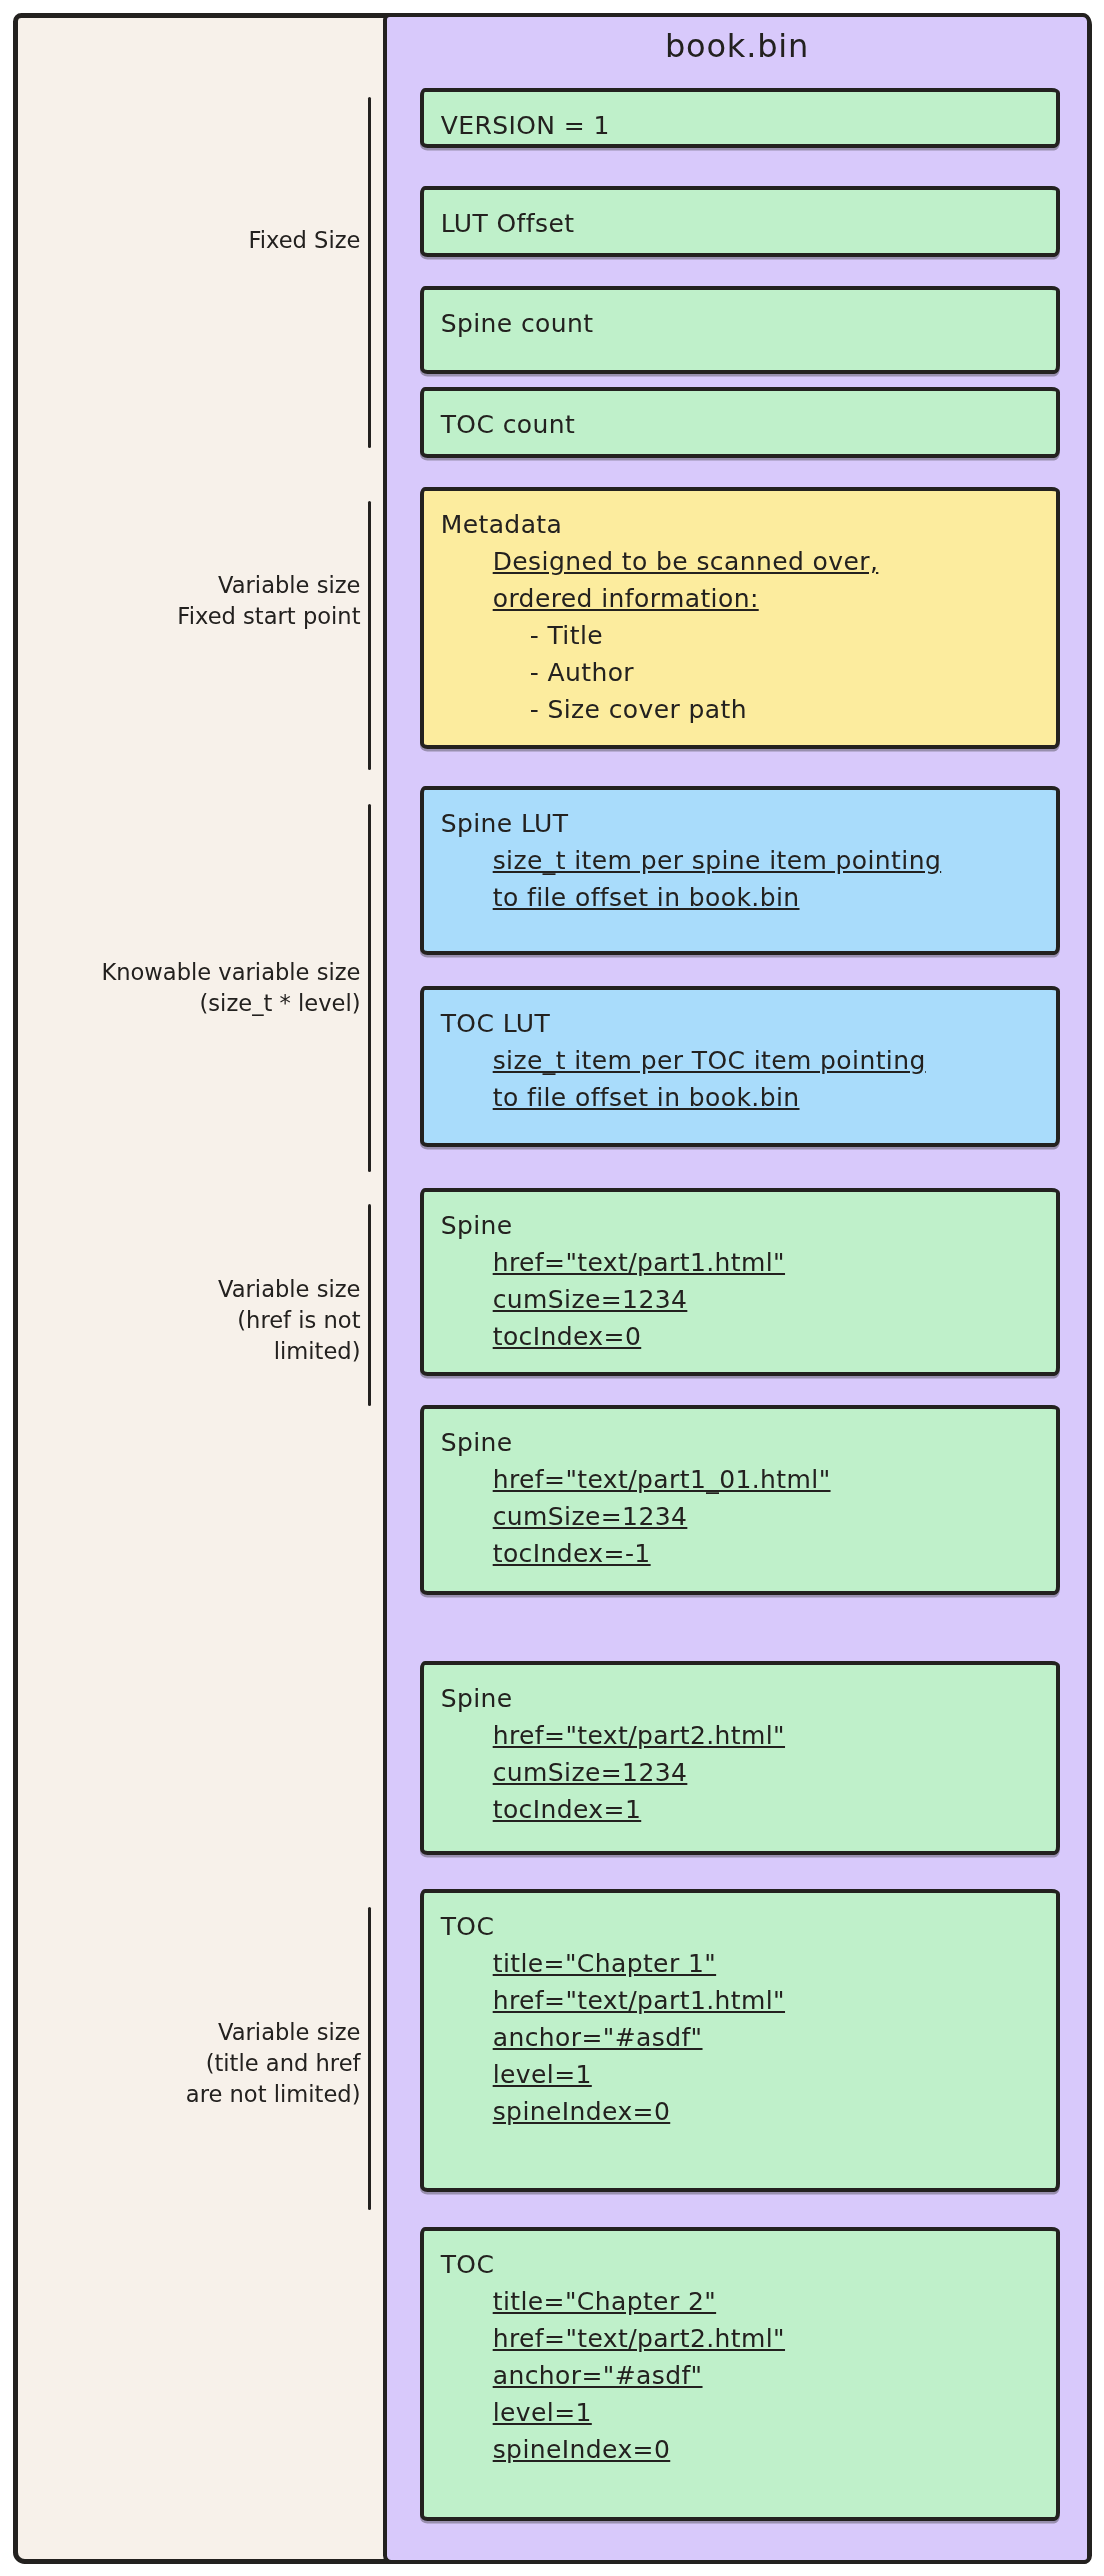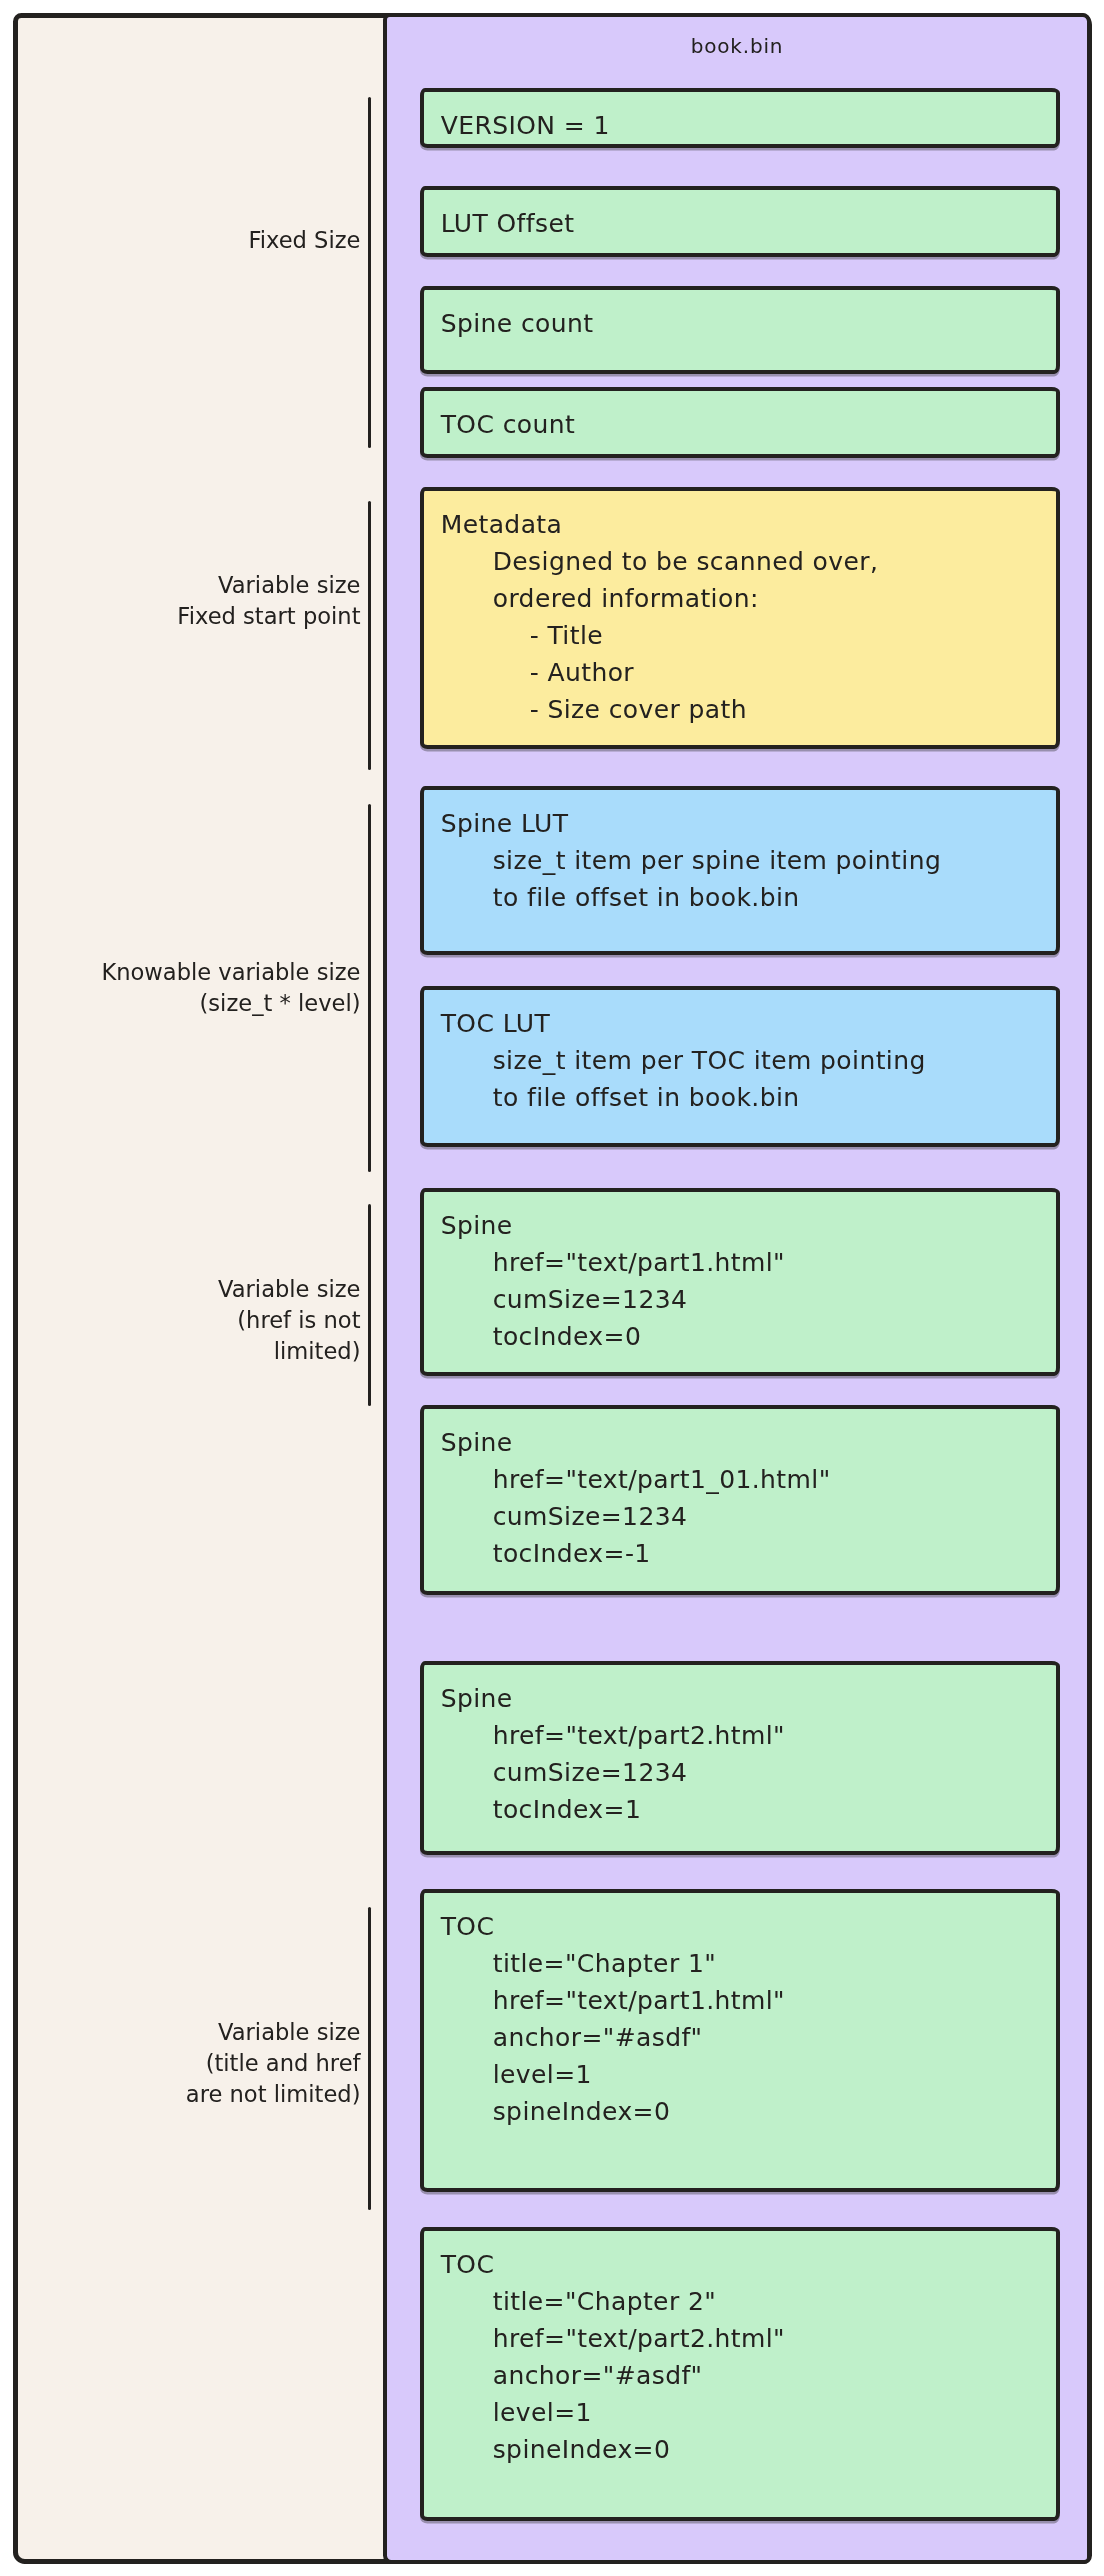--- a/index.html
+++ b/index.html
@@ -27,39 +27,39 @@
   }
   .container{
     position:absolute;left:383px;top:12.5px;width:708px;height:2551px;
     background:var(--purple);
     border:4.2px solid var(--stroke);
     border-radius:6.7px 8.4px 6.7px 8.4px;
   }
   .container-title{
     position:absolute;top:13.4px;left:0;right:0;
     text-align:center;
-    font-size:20px;line-height:33px;
+    font-size:32px;line-height:33px;
     letter-spacing:0.8px;
   }
   .box{
     position:absolute;left:33px;width:640px;
     border:4.2px solid var(--stroke);
     border-radius:5px 8.4px 5.9px 7.5px / 7.5px 5px 8.4px 5.9px;
     padding:15px 16.7px 0 16.7px;
     box-shadow:0 2.5px 0 rgba(35,33,31,.35);
   }
   .green{background:var(--green);}
   .yellow{background:var(--yellow);}
   .blue{background:var(--blue);}
   .line{
     font-size:25px;line-height:37px;
     white-space:nowrap;
     letter-spacing:0.4px;
   }
-  .i1{padding-left:52px;}
+  .i1{padding-left:52px;text-decoration:underline;}
   .i2{padding-left:89px;}
   #box-version{top:71px;height:60px;}
   #box-lut-offset{top:169px;height:71px;}
   #box-spine-count{top:269px;height:88px;}
   #box-toc-count{top:370px;height:71px;}
   #box-metadata{top:470px;height:262px;}
   #box-spine-lut{top:769px;height:169px;}
   #box-toc-lut{top:969px;height:161px;}
   #box-spine-1{top:1171px;height:188px;}
   #box-spine-2{top:1388px;height:190px;}

